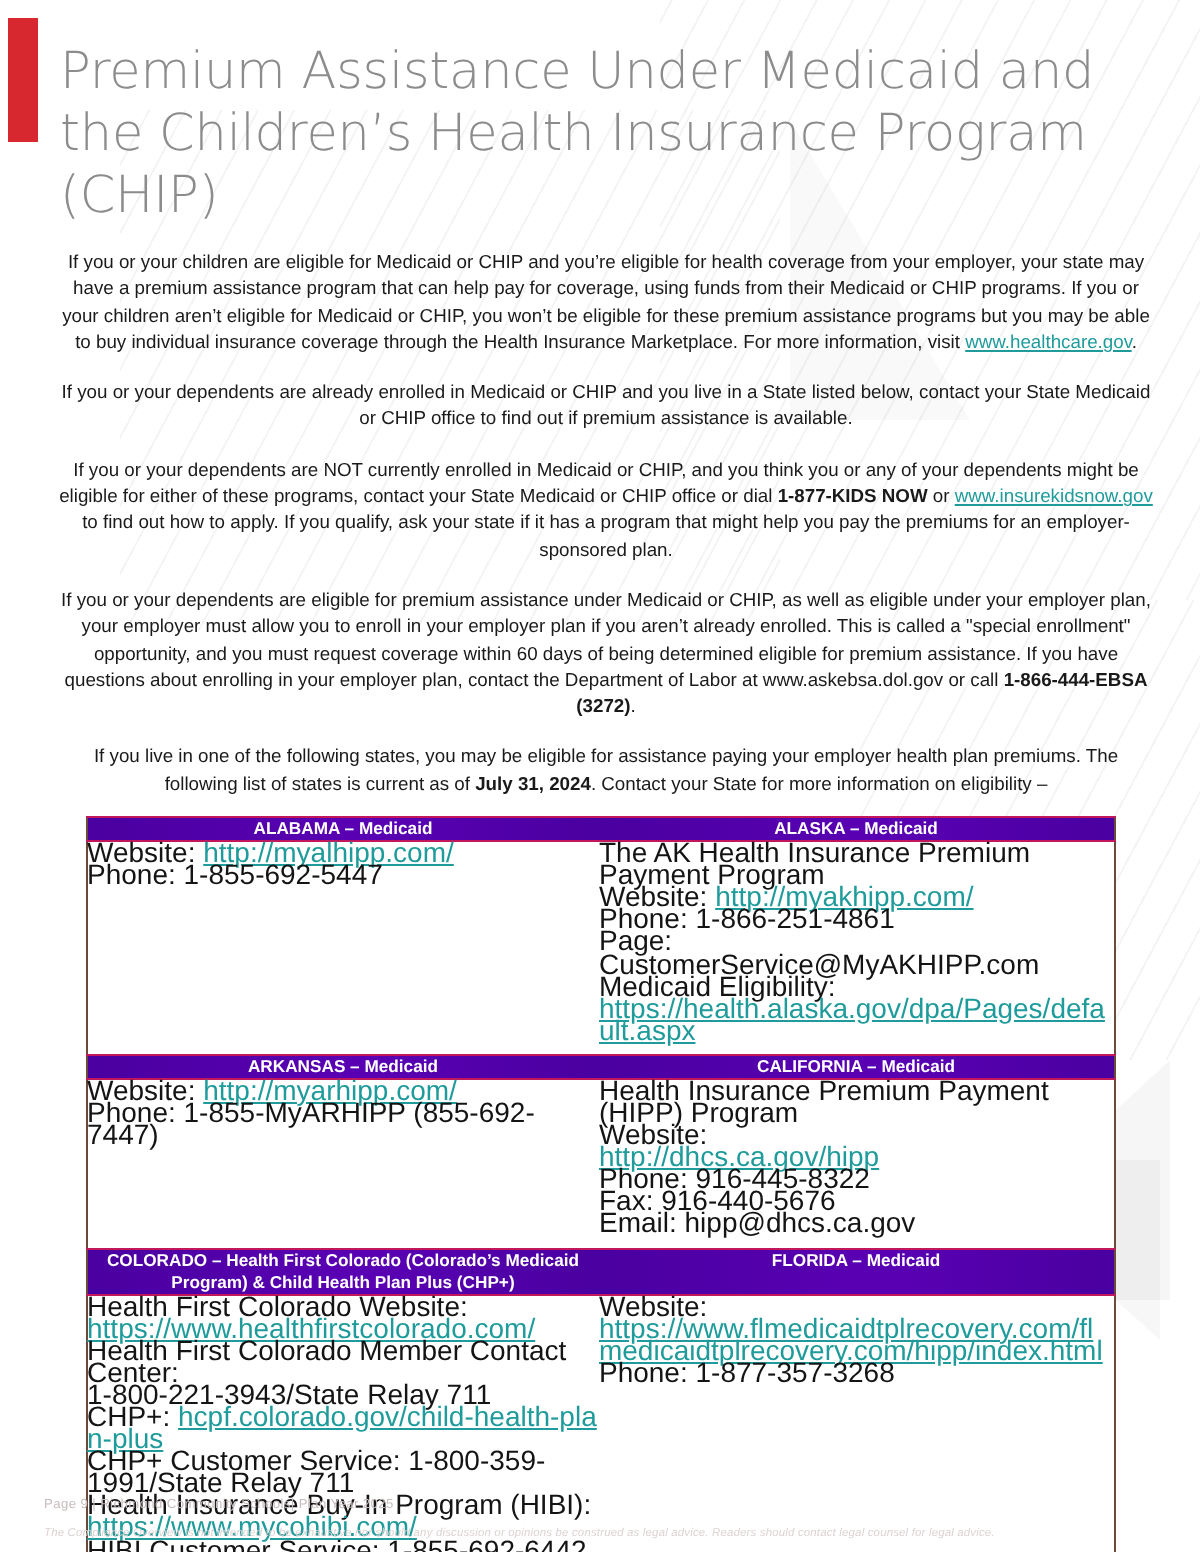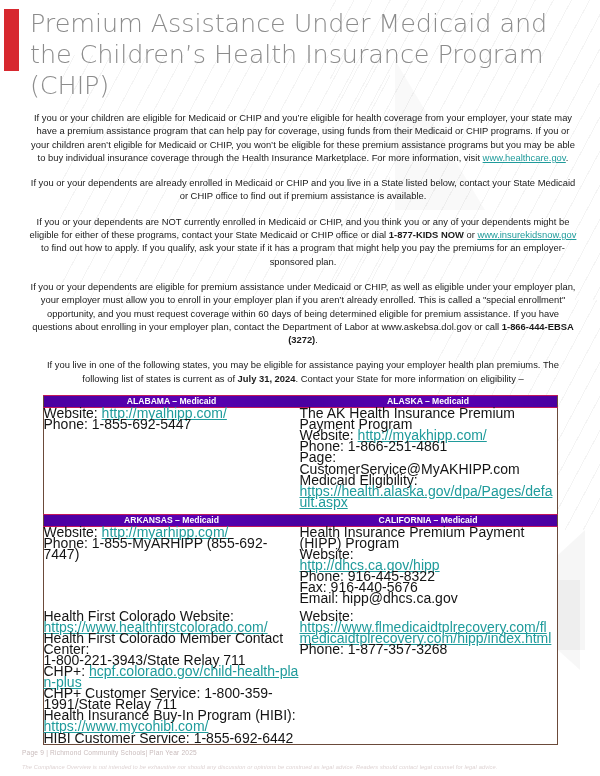--- a/index.html
+++ b/index.html
@@ -63,21 +63,21 @@
     position: relative;
     z-index: 1;
     width: 600px;
     height: 776px;
     box-sizing: border-box;
   }
 
   
   #header-block {
     position: relative;
-    padding: 7px 20px 0 30px;
+    padding: 20px 20px 0 30px;
   }
   #accent-bar {
     position: absolute;
     left: 4px;
     top: 9px;
     width: 15px;
     height: 62px;
     background: #d7282f;
   }
   #page-title {
@@ -246,20 +246,24 @@
             <div><a href="#">http://dhcs.ca.gov/hipp</a></div>
             <div><span>Phone: 916-445-8322</span></div>
             <div><span>Fax: 916-440-5676</span></div>
             <div><span>Email: hipp@dhcs.ca.gov</span></div>
           </td>
         </tr>
         <tr class="row-spacer">
           <td colspan="2"></td>
         </tr>
         <tr>
+          <td class="state-head col-left">COLORADO – Health First Colorado (Colorado’s Medicaid Program) &amp; Child Health Plan Plus (CHP+)</td>
+          <td class="state-head col-right">FLORIDA – Medicaid</td>
+        </tr>
+        <tr>
           <td class="state-body col-left">
             <div><span>Health First Colorado Website:</span></div>
             <div><a href="#">https://www.healthfirstcolorado.com/</a></div>
             <div><span>Health First Colorado Member Contact Center:</span></div>
             <div><span>1-800-221-3943/State Relay 711</span></div>
             <div><span>CHP+: </span><a href="#">hcpf.colorado.gov/child-health-plan-plus</a></div>
             <div><span>CHP+ Customer Service: 1-800-359-1991/State Relay 711</span></div>
             <div><span>Health Insurance Buy-In Program (HIBI):</span></div>
             <div><a href="#">https://www.mycohibi.com/</a></div>
             <div><span>HIBI Customer Service: 1-855-692-6442</span></div>

